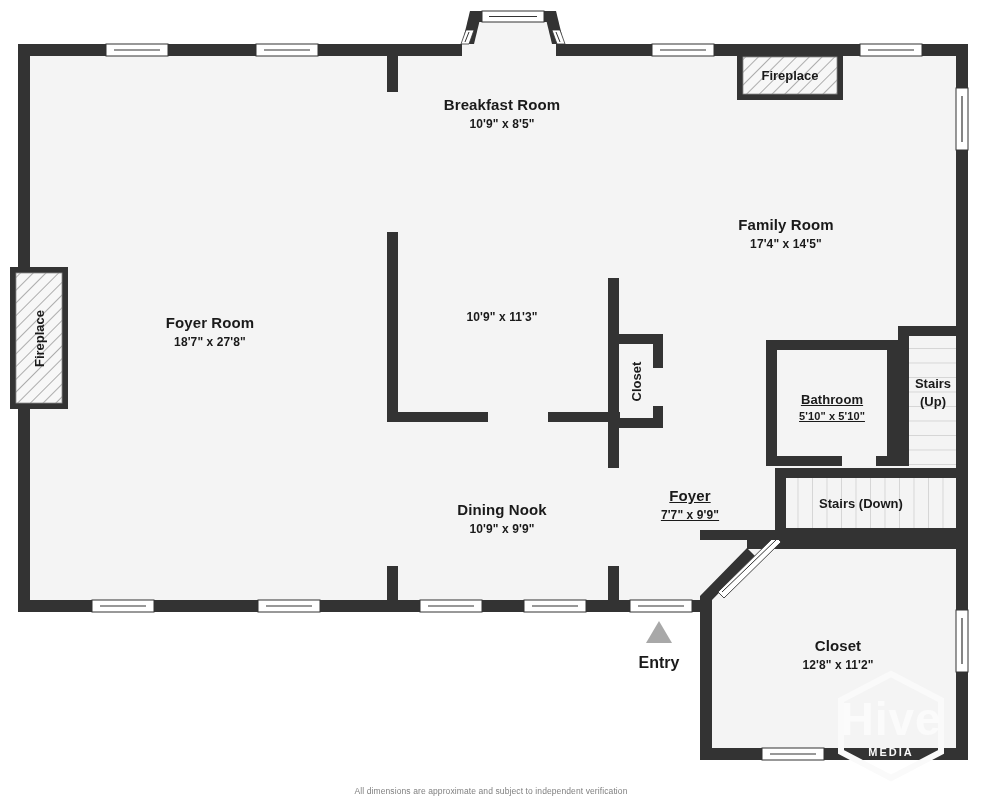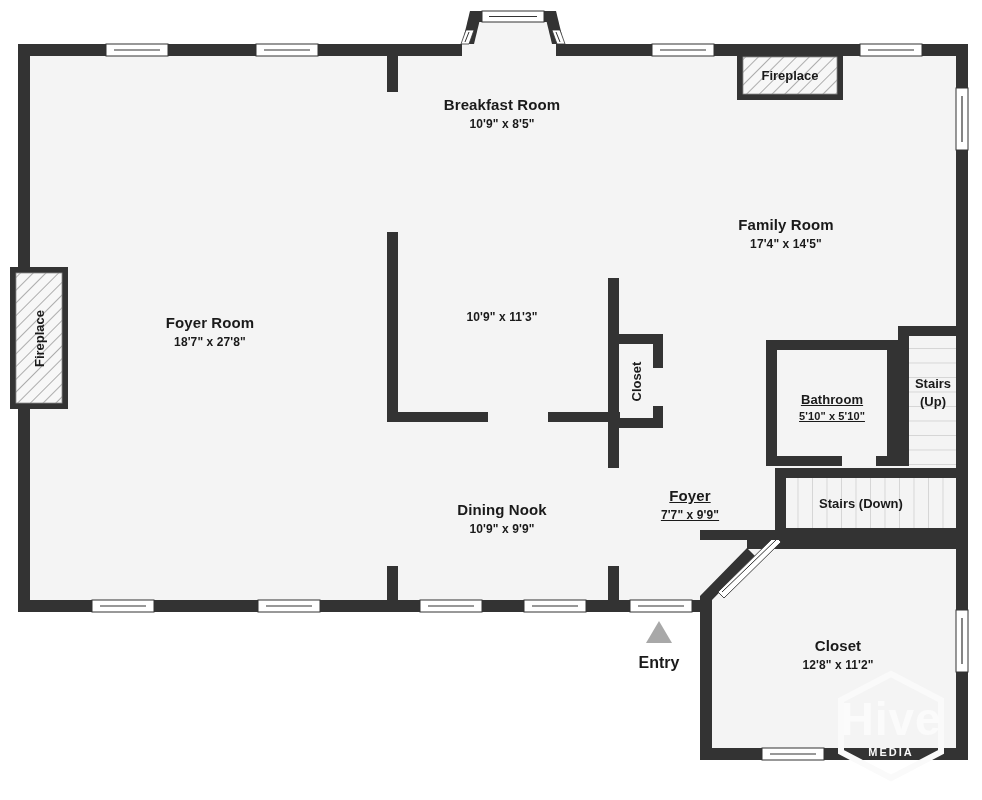--- a/index.html
+++ b/index.html
@@ -360,14 +360,15 @@
 
   <div class="stairs-label" style="left:786px; top:495px; width:150px;">Stairs (Down)</div>
 
   <div class="entry-label" style="left:609px; top:654px; width:100px; text-align:center;">Entry</div>
 
   <div class="watermark">
     <div class="watermark-text">Hive</div>
     <div class="watermark-sub">MEDIA</div>
   </div>
 
+  <div class="disclaimer">All dimensions are approximate and subject to independent verification</div>
 
 </div>
 
 </body></html>

